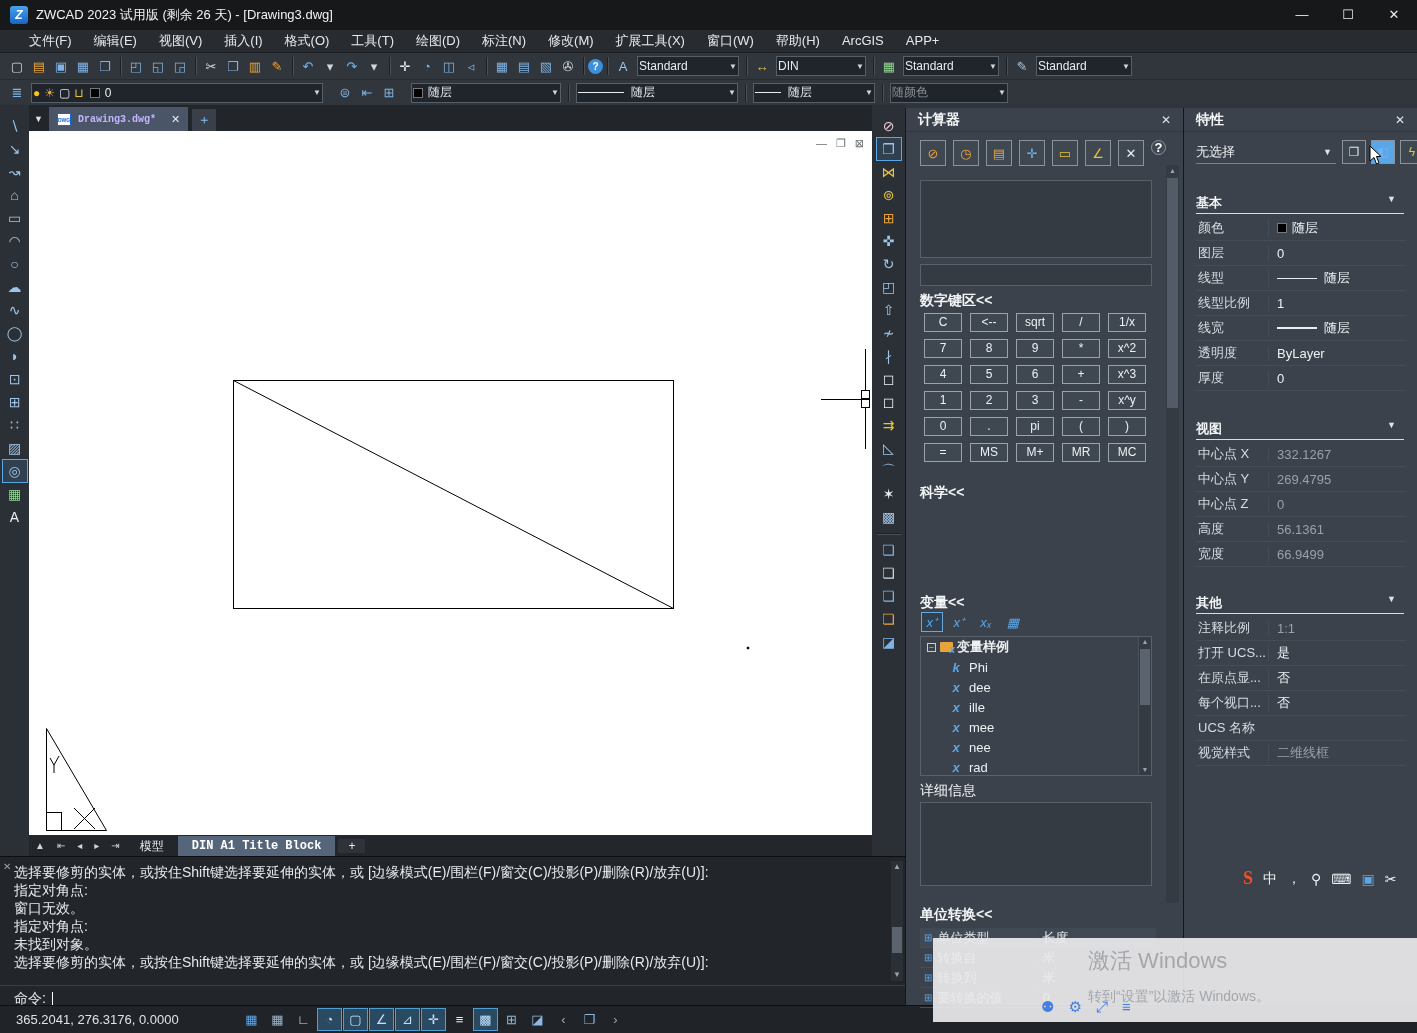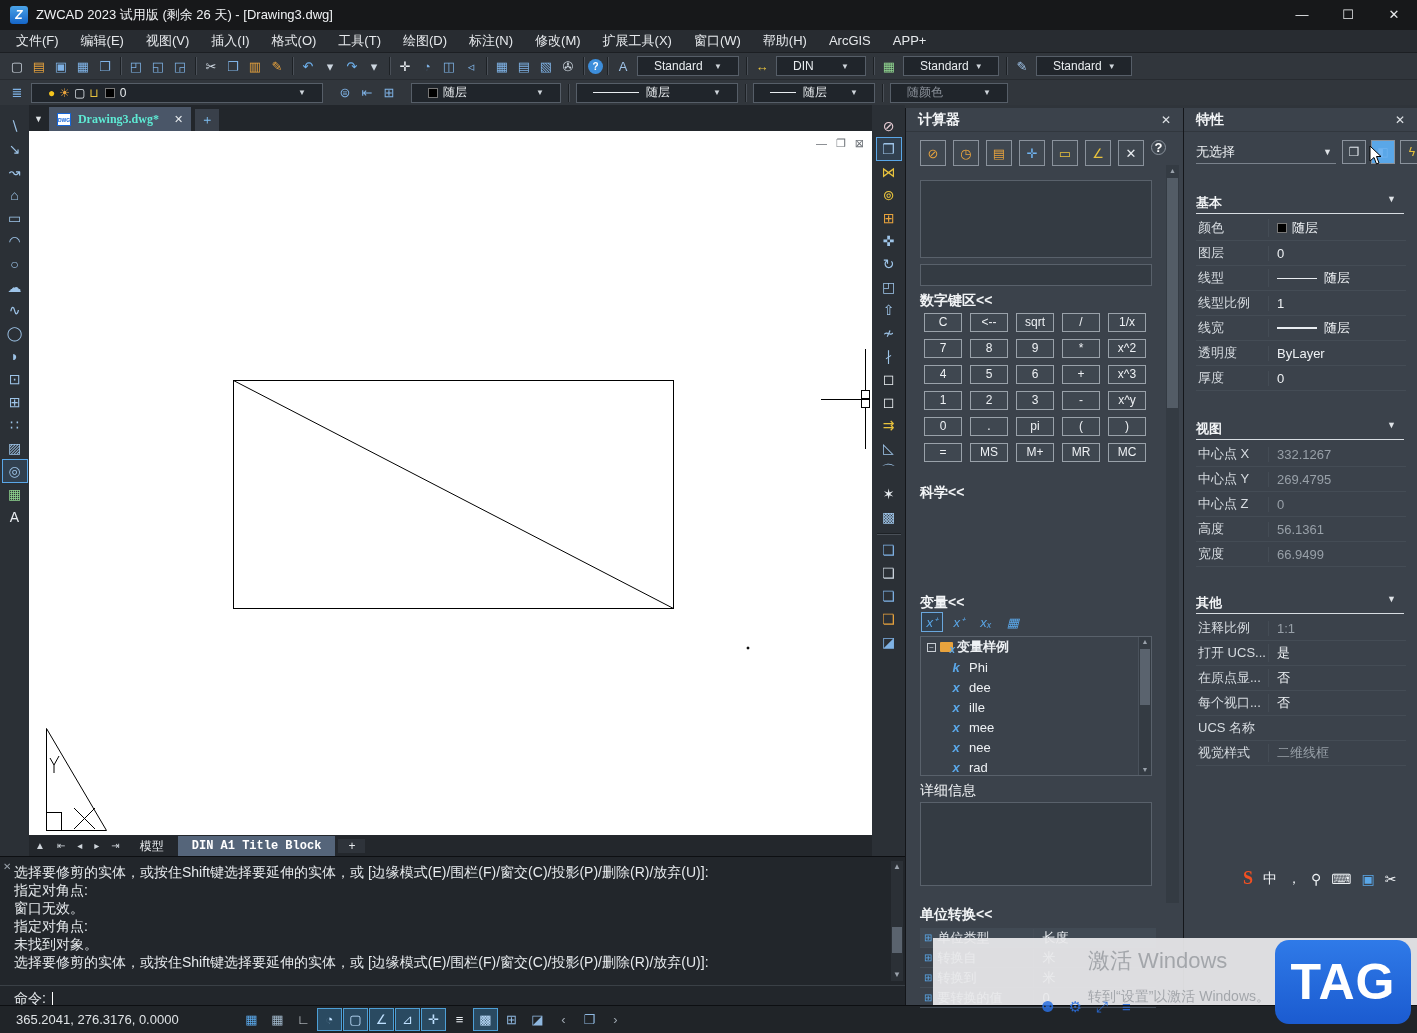--- a/index.html
+++ b/index.html
@@ -7,42 +7,42 @@
   #app{position:relative;width:1417px;height:1033px;background:#2f343a;overflow:hidden;color:#e8eaec}
 
   
   #titlebar{position:absolute;left:0;top:0;width:1417px;height:30px;background:#17181a;display:flex;align-items:center}
   #zw-logo{width:18px;height:18px;margin:0 8px 0 10px;border-radius:3px;background:linear-gradient(#4aa3e8,#1565c8);color:#fff;font-size:12px;font-weight:bold;text-align:center;line-height:18px;font-style:italic}
   #win-title{font-size:13px;color:#f0f2f4}
   #win-btns{margin-left:auto;display:flex;height:30px}
   .win-btn{width:46px;height:30px;text-align:center;line-height:30px;font-size:13px;color:#e8eaec}
 
   
-  #menubar{position:absolute;left:0;top:30px;width:1417px;height:23px;background:#282c31;display:flex;padding-left:5px;border-bottom:1px solid #1c1f23}
+  #menubar{position:absolute;left:0;top:30px;width:1417px;height:23px;background:#282c31;display:flex;padding-left:18px;border-bottom:1px solid #1c1f23}
   .menu-item{padding:0 11px;font-size:13px;line-height:22px;color:#e6e9ec;white-space:nowrap}
 
   
   #tb1{position:absolute;left:0;top:53px;width:1417px;height:26px;background:#31363c;display:flex;align-items:center;padding-left:6px}
   #tb2{position:absolute;left:0;top:79px;width:1417px;height:26px;background:#31363c;display:flex;align-items:center;padding-left:6px;border-top:1px solid #272b30}
   .icon-row{display:flex;align-items:center}
   .tb-ic{width:22px;height:20px;display:flex;align-items:center;justify-content:center;font-size:13px;color:#9fc3e8}
   .tb-sep{width:1px;height:18px;background:#1d2125;box-shadow:1px 0 0 #4a5058;margin:0 4px;align-self:center}
   .help-badge{background:#3d8edb;color:#fff !important;border-radius:50%;width:15px !important;height:15px !important;font-size:10px;font-weight:bold;line-height:15px;text-align:center;display:inline-block;flex:none}
-  .combo{height:20px;background:#20252b;border:1px solid #565e68;display:flex;align-items:center;padding:0 16px;font-size:12px;color:#e8ecef;margin:16px 3px;white-space:nowrap}
+  .combo{height:20px;background:#20252b;border:1px solid #565e68;display:flex;align-items:center;padding:0 1px;font-size:12px;color:#e8ecef;margin:16px 3px;white-space:nowrap}
   .combo .car{margin-left:auto;color:#cfd5db;font-size:8px;padding-left:6px}
   .combo.gray span:first-child{color:#8a9099}
   .line-sample{width:26px;border-top:1px solid #e9edf1;margin-right:7px}
   .swatch{width:10px;height:10px;background:#000;border:1px solid #777;margin-right:5px;flex:none}
 
   
   #doc-tabbar{position:absolute;left:29px;top:105px;width:843px;height:26px;background:#22262b;display:flex;align-items:flex-end}
   #tab-caret{font-size:9px;color:#dfe3e6;padding:0 6px 7px 5px}
   #doc-tab{height:24px;background:#4a5668;display:flex;align-items:center;padding:0 8px;gap:7px}
   #dwg-ic{width:14px;height:13px;background:#fff;border:1px solid #1565d8;color:#1565d8;font-size:5px;font-weight:bold;text-align:center;line-height:12px}
-  #doc-tab .t{font-family:Liberation Serif, serif;font-weight:bold;font-size:12px;color:#5eead4}
+  #doc-tab .t{font-family:Liberation Mono, monospace;font-weight:bold;font-size:10px;color:#c4b5fd}
   #doc-tab .x{color:#e8ecef;font-size:11px;padding-left:8px}
   #new-tab{width:24px;height:22px;background:#39404a;margin-left:4px;color:#7fc0f5;text-align:center;line-height:22px;font-size:13px}
 
   
   #left-tools{position:absolute;left:0;top:105px;width:29px;height:751px;background:#2b3036;display:flex;flex-direction:column;align-items:center;padding-top:10px;gap:1px}
   #right-tools{position:absolute;left:872px;top:105px;width:33px;height:751px;background:#2b3036;display:flex;flex-direction:column;align-items:center;padding-top:10px;gap:1px}
   #left-tools .tool,#right-tools .tool{width:24px;height:22px;display:flex;align-items:center;justify-content:center;font-size:14px;color:#9ec4e8}
   #left-tools .tool.active,#right-tools .tool.active{outline:1px solid #5aa7e8;background:#31404f}
   #right-tools .tb-sep{width:24px;height:1px;margin:4px 0;background:#1d2125;box-shadow:0 1px 0 #4a5058}
 
@@ -127,21 +127,21 @@
   .prows{position:absolute;left:12px;width:210px}
   .prow{height:25px;display:flex;border-bottom:1px solid #444c55;font-size:13px;align-items:center}
   .prow .pl{width:72px;color:#d7dce1;padding-left:2px;white-space:nowrap;overflow:hidden;flex:none}
   .prow .pv{flex:1;border-left:1px solid #444c55;padding-left:8px;color:#eef1f4;display:flex;align-items:center;white-space:nowrap;overflow:hidden}
   .prow .pv.gray{color:#98a0a8}
 
   
   #cursor{position:absolute;left:1369px;top:146px;z-index:60}
 
   
-  #watermark{position:absolute;left:933px;top:938px;width:484px;height:67px;z-index:90}
+  #watermark{position:absolute;left:933px;top:938px;width:484px;height:84px;z-index:90}
   #wm-bg{position:absolute;inset:0;background:rgba(233,234,236,0.93)}
   #activate{position:absolute;left:155px;top:8px;width:320px;color:#5d646b;opacity:.45;z-index:1}
   #activate .a1{font-size:22px}
   #activate .a2{font-size:14px;margin-top:12px}
   #wm-name{position:absolute;left:12px;top:0px;font-size:46px;font-weight:bold;color:#d4271f;letter-spacing:2px;z-index:2;font-family:"Liberation Serif",serif}
   #wm-url{position:absolute;left:14px;top:52px;font-size:29px;font-weight:bold;color:#1a57d6;z-index:2;font-family:"Liberation Serif",serif}
   #wm-icons{position:absolute;left:108px;top:60px;display:flex;gap:14px;color:#2a6fe0;font-size:15px;z-index:2;opacity:.85}
   #tag-logo{position:absolute;right:6px;top:2px;width:136px;height:84px;background:linear-gradient(#2f7ae8,#1b5bd0);border-radius:14px;color:#fff;font-size:50px;font-weight:bold;display:flex;align-items:center;justify-content:center;letter-spacing:1px;z-index:3}
 
   
@@ -687,16 +687,15 @@
     <div id="activate">
       <div class="a1">激活 Windows</div>
       <div class="a2">转到“设置”以激活 Windows。</div>
     </div>
     <div id="wm-icons">
         <span class="">⚉</span>
         <span class="">⚙</span>
         <span class="">⤢</span>
         <span class="">≡</span>
       </div>
-    <div id="tag-logo">TAG</div>
   </div>
 
 </div>
 
 </body></html>

